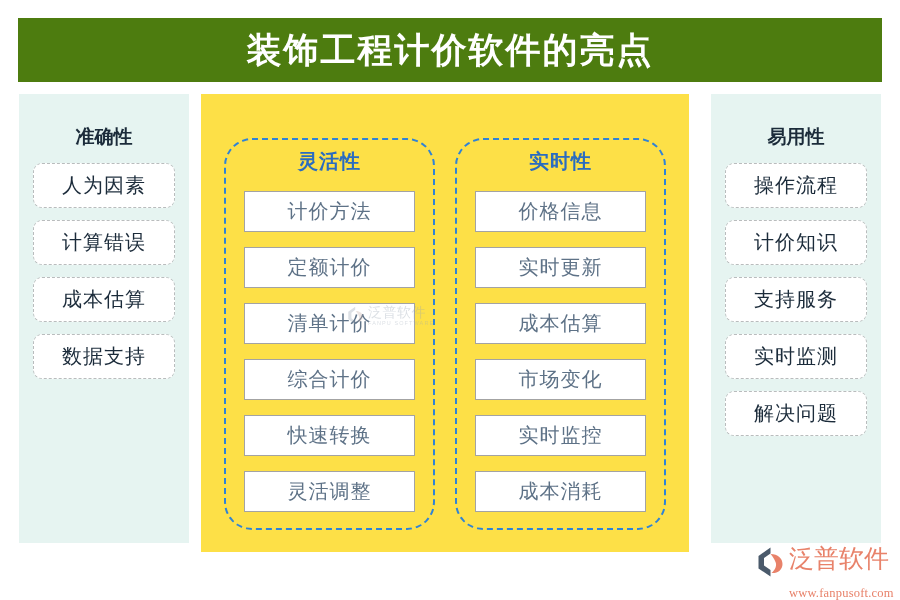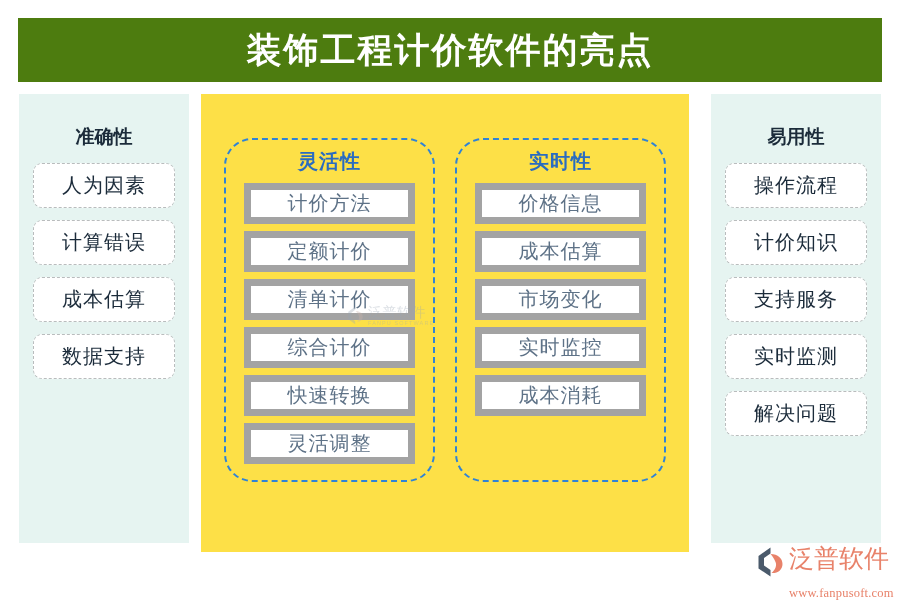--- a/index.html
+++ b/index.html
@@ -120,29 +120,30 @@
     font-family: "Liberation Serif", "DejaVu Serif", serif;
   }
   .center-items {
     display: flex;
     flex-direction: column;
     gap: 7px;
   }
   .center-item {
     height: 41px;
     background: #ffffff;
-    border: 7px solid #a3a3a3;
+    border: 1px solid #a3a3a3;
     display: flex;
     align-items: center;
     justify-content: center;
     font-size: 20px;
     color: #5e7287;
     box-sizing: border-box;
     letter-spacing: 1px;
     font-family: "Liberation Serif", "DejaVu Serif", serif;
+    margin-top: 8px;
   }
 
   
   #center-watermark {
     position: absolute;
     left: 347px;
     top: 305px;
     display: flex;
     align-items: center;
     gap: 4px;
@@ -238,20 +239,21 @@
           <div class="center-item">综合计价</div>
           <div class="center-item">快速转换</div>
           <div class="center-item">灵活调整</div>
         </div>
       </div>
 
       <div class="center-group">
         <div class="center-title">实时性</div>
         <div class="center-items">
           <div class="center-item">价格信息</div>
+          <div class="center-item">实时更新</div>
           <div class="center-item">成本估算</div>
           <div class="center-item">市场变化</div>
           <div class="center-item">实时监控</div>
           <div class="center-item">成本消耗</div>
         </div>
       </div>
 
     </div>
   </div>
 

